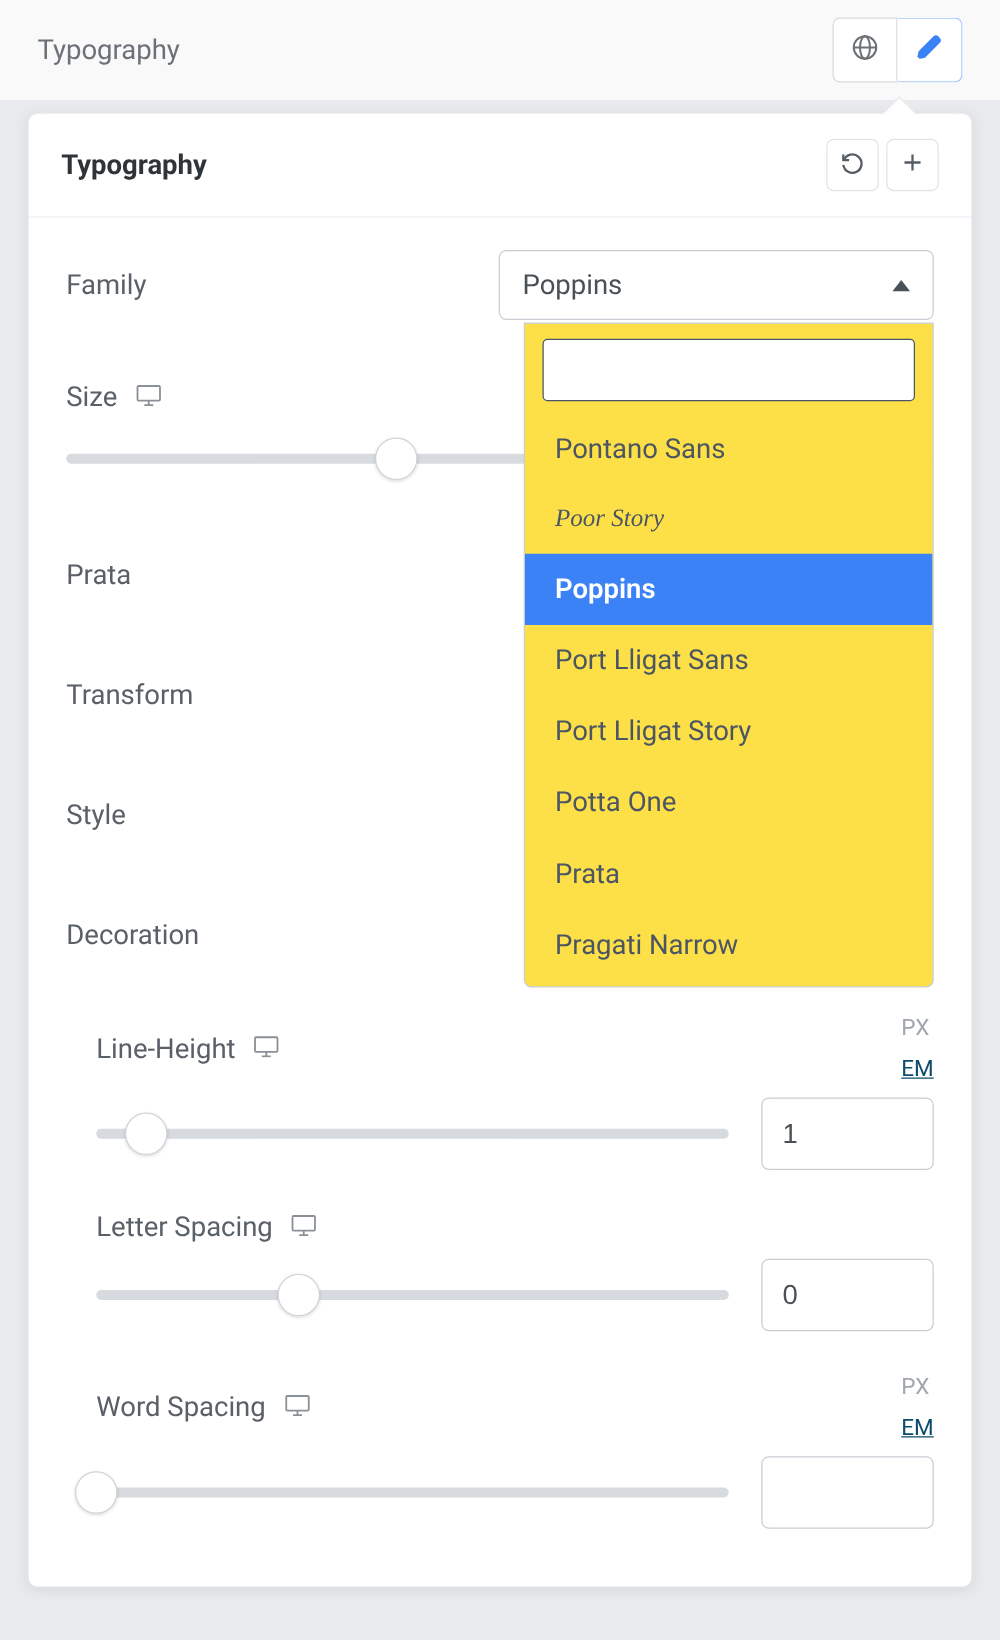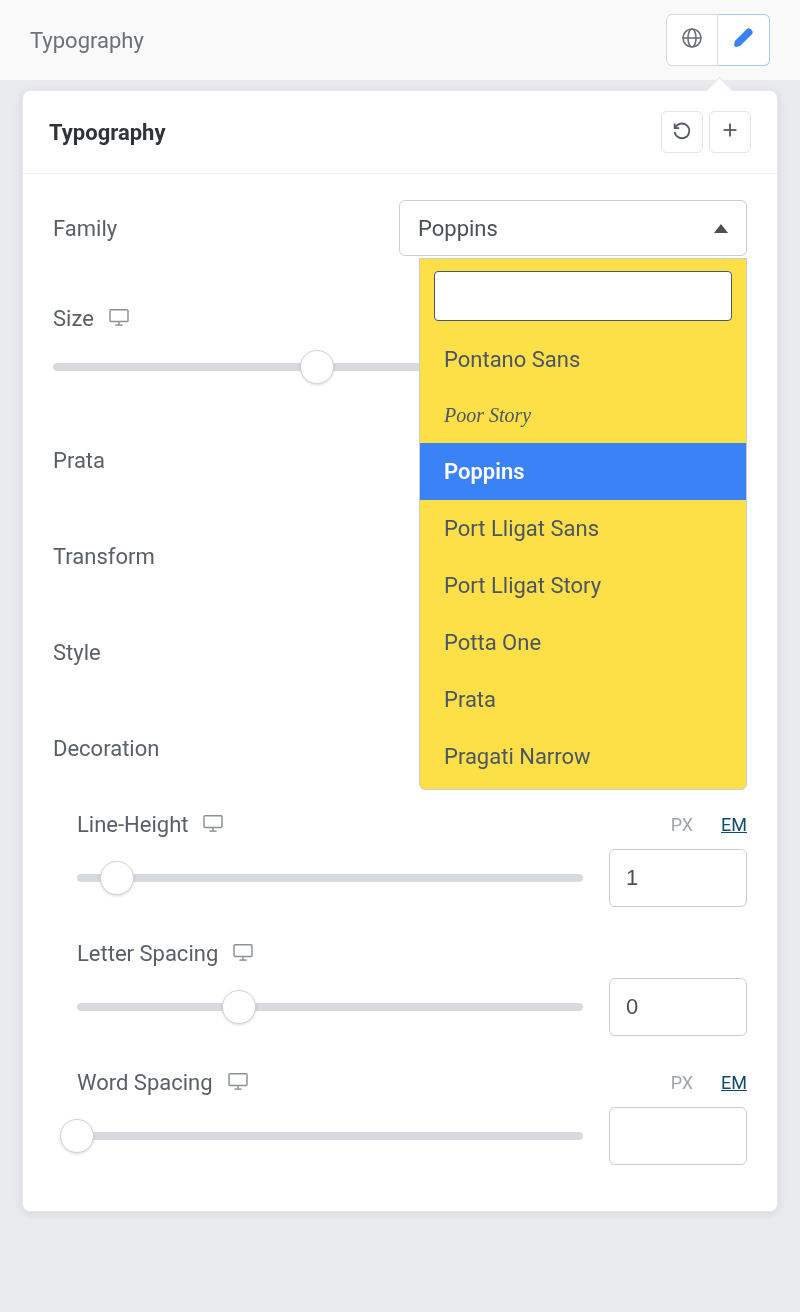--- a/index.html
+++ b/index.html
@@ -161,23 +161,24 @@
   }
   .dropdown-item.selected {
     background: #3b82f6;
     color: #fff;
     font-weight: 600;
   }
   .dropdown-item.poor-story { font-style: italic; font-family: Liberation Serif, serif; font-size:20px;}
 
   .units-group {
     display: flex;
-    gap: 28px;
+    gap: 12px;
     font-size: 18px;
     color: #a0a6ad;
+    flex-direction: column;
   }
   .unit { cursor: pointer; }
   .unit.active {
     color: #0c4a6e;
     text-decoration: underline;
   }
 
   .slider-row {
     display: flex;
     align-items: center;

